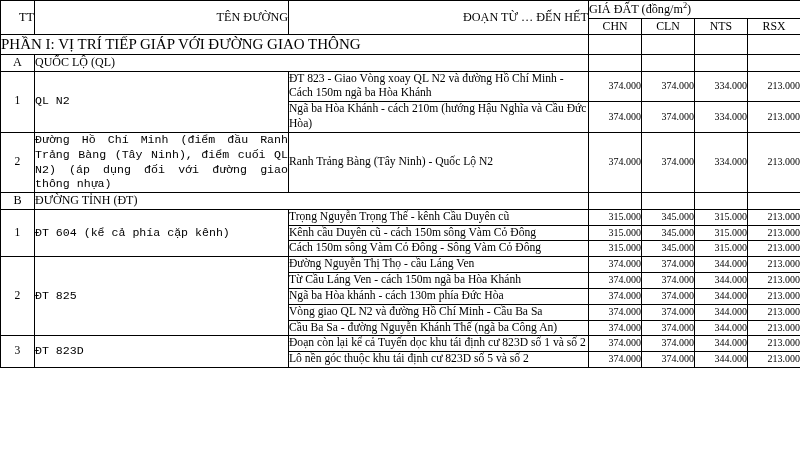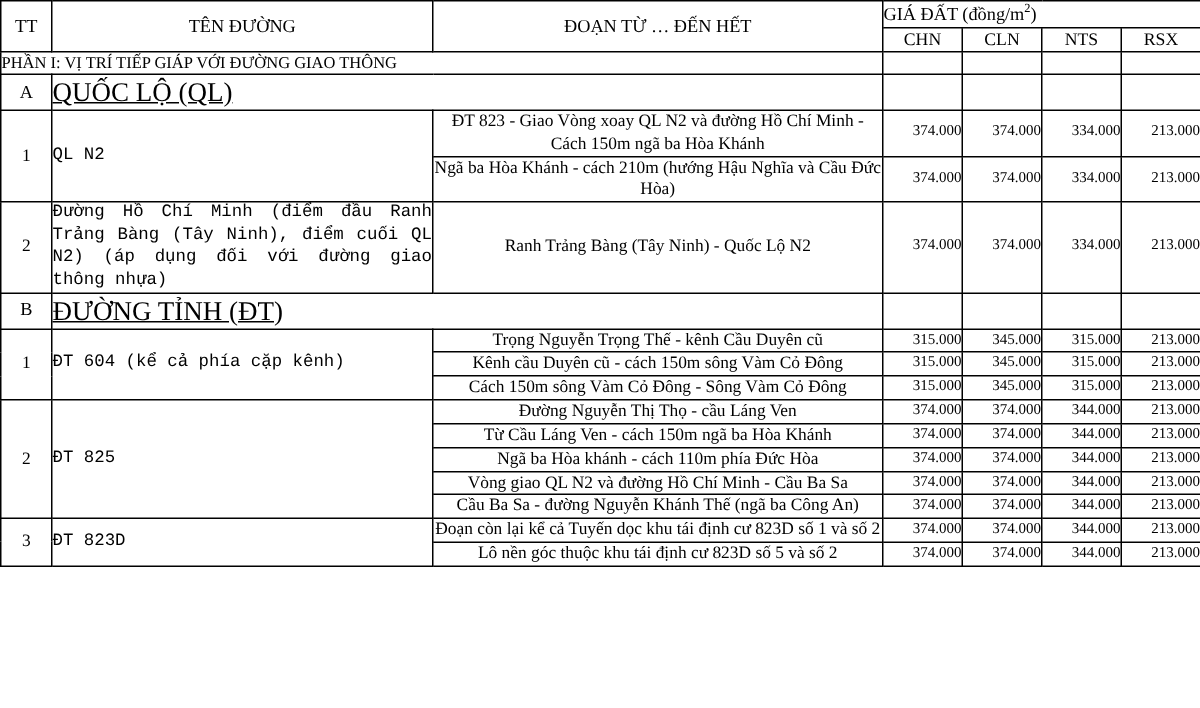--- a/index.html
+++ b/index.html
@@ -29,21 +29,21 @@
     font-weight: normal;
   }
   
   col.c-tt    { width: 34px; }
   col.c-name  { width: 254px; }
   col.c-seg   { width: 300px; }
   col.c-price { width: 53px; }
 
   
   .hd {
-    text-align: center;
+    text-align: right;
     font-weight: bold;
     font-size: 12.2px;
     padding: 3px 2px;
   }
   .hd-sub {
     text-align: center;
     font-weight: bold;
     font-size: 11.8px;
     padding: 2px 2px;
   }
@@ -51,60 +51,59 @@
     text-align: left;
     font-weight: bold;
     font-size: 12.2px;
     padding: 2px 2px;
   }
   sup { font-size: 0.68em; vertical-align: super; }
 
   
   .part-banner {
     font-weight: bold;
-    font-size: 11px;
+    font-size: 15px;
     text-align: left;
     padding: 3px 5px;
     white-space: nowrap;
   }
   
   .sect-letter {
     text-align: center;
     font-weight: bold;
     font-size: 12.2px;
     padding: 3px 2px;
   }
   .sect-label {
     text-align: left;
     font-weight: bold;
-    font-size: 18px;
+    font-size: 12px;
     padding: 3px 7px;
     white-space: nowrap;
-    text-decoration: underline;
   }
   .blank-cell { padding: 3px 2px; }
 
   
   .tt-cell {
     text-align: center;
     padding: 3px 2px;
     font-size: 11.6px;
   }
   .name-cell {
     text-align: left;
     padding: 4px 7px;
     font-size: 11.6px;
     font-family: Liberation Mono, monospace;
   }
   .name-cell.justify {
     text-align: justify;
     text-align-last: left;
   }
   .seg-cell {
-    text-align: center;
+    text-align: left;
     padding: 3px 6px;
     font-size: 11.6px;
   }
   .price-cell {
     text-align: right;
     padding: 3px 2px;
     font-size: 10px;
     white-space: nowrap;
   }
 </style>
@@ -219,21 +218,21 @@
         <td class="price-cell">213.000</td>
       </tr>
       <tr>
         <td class="seg-cell">Từ Cầu Láng Ven - cách 150m ngã ba Hòa Khánh</td>
         <td class="price-cell">374.000</td>
         <td class="price-cell">374.000</td>
         <td class="price-cell">344.000</td>
         <td class="price-cell">213.000</td>
       </tr>
       <tr>
-        <td class="seg-cell">Ngã ba Hòa khánh - cách 110m phía Đức Hòa</td>
+        <td class="seg-cell">Ngã ba Hòa khánh - cách 130m phía Đức Hòa</td>
         <td class="price-cell">374.000</td>
         <td class="price-cell">374.000</td>
         <td class="price-cell">344.000</td>
         <td class="price-cell">213.000</td>
       </tr>
       <tr>
         <td class="seg-cell">Vòng giao QL N2 và đường Hồ Chí Minh - Cầu Ba Sa</td>
         <td class="price-cell">374.000</td>
         <td class="price-cell">374.000</td>
         <td class="price-cell">344.000</td>

